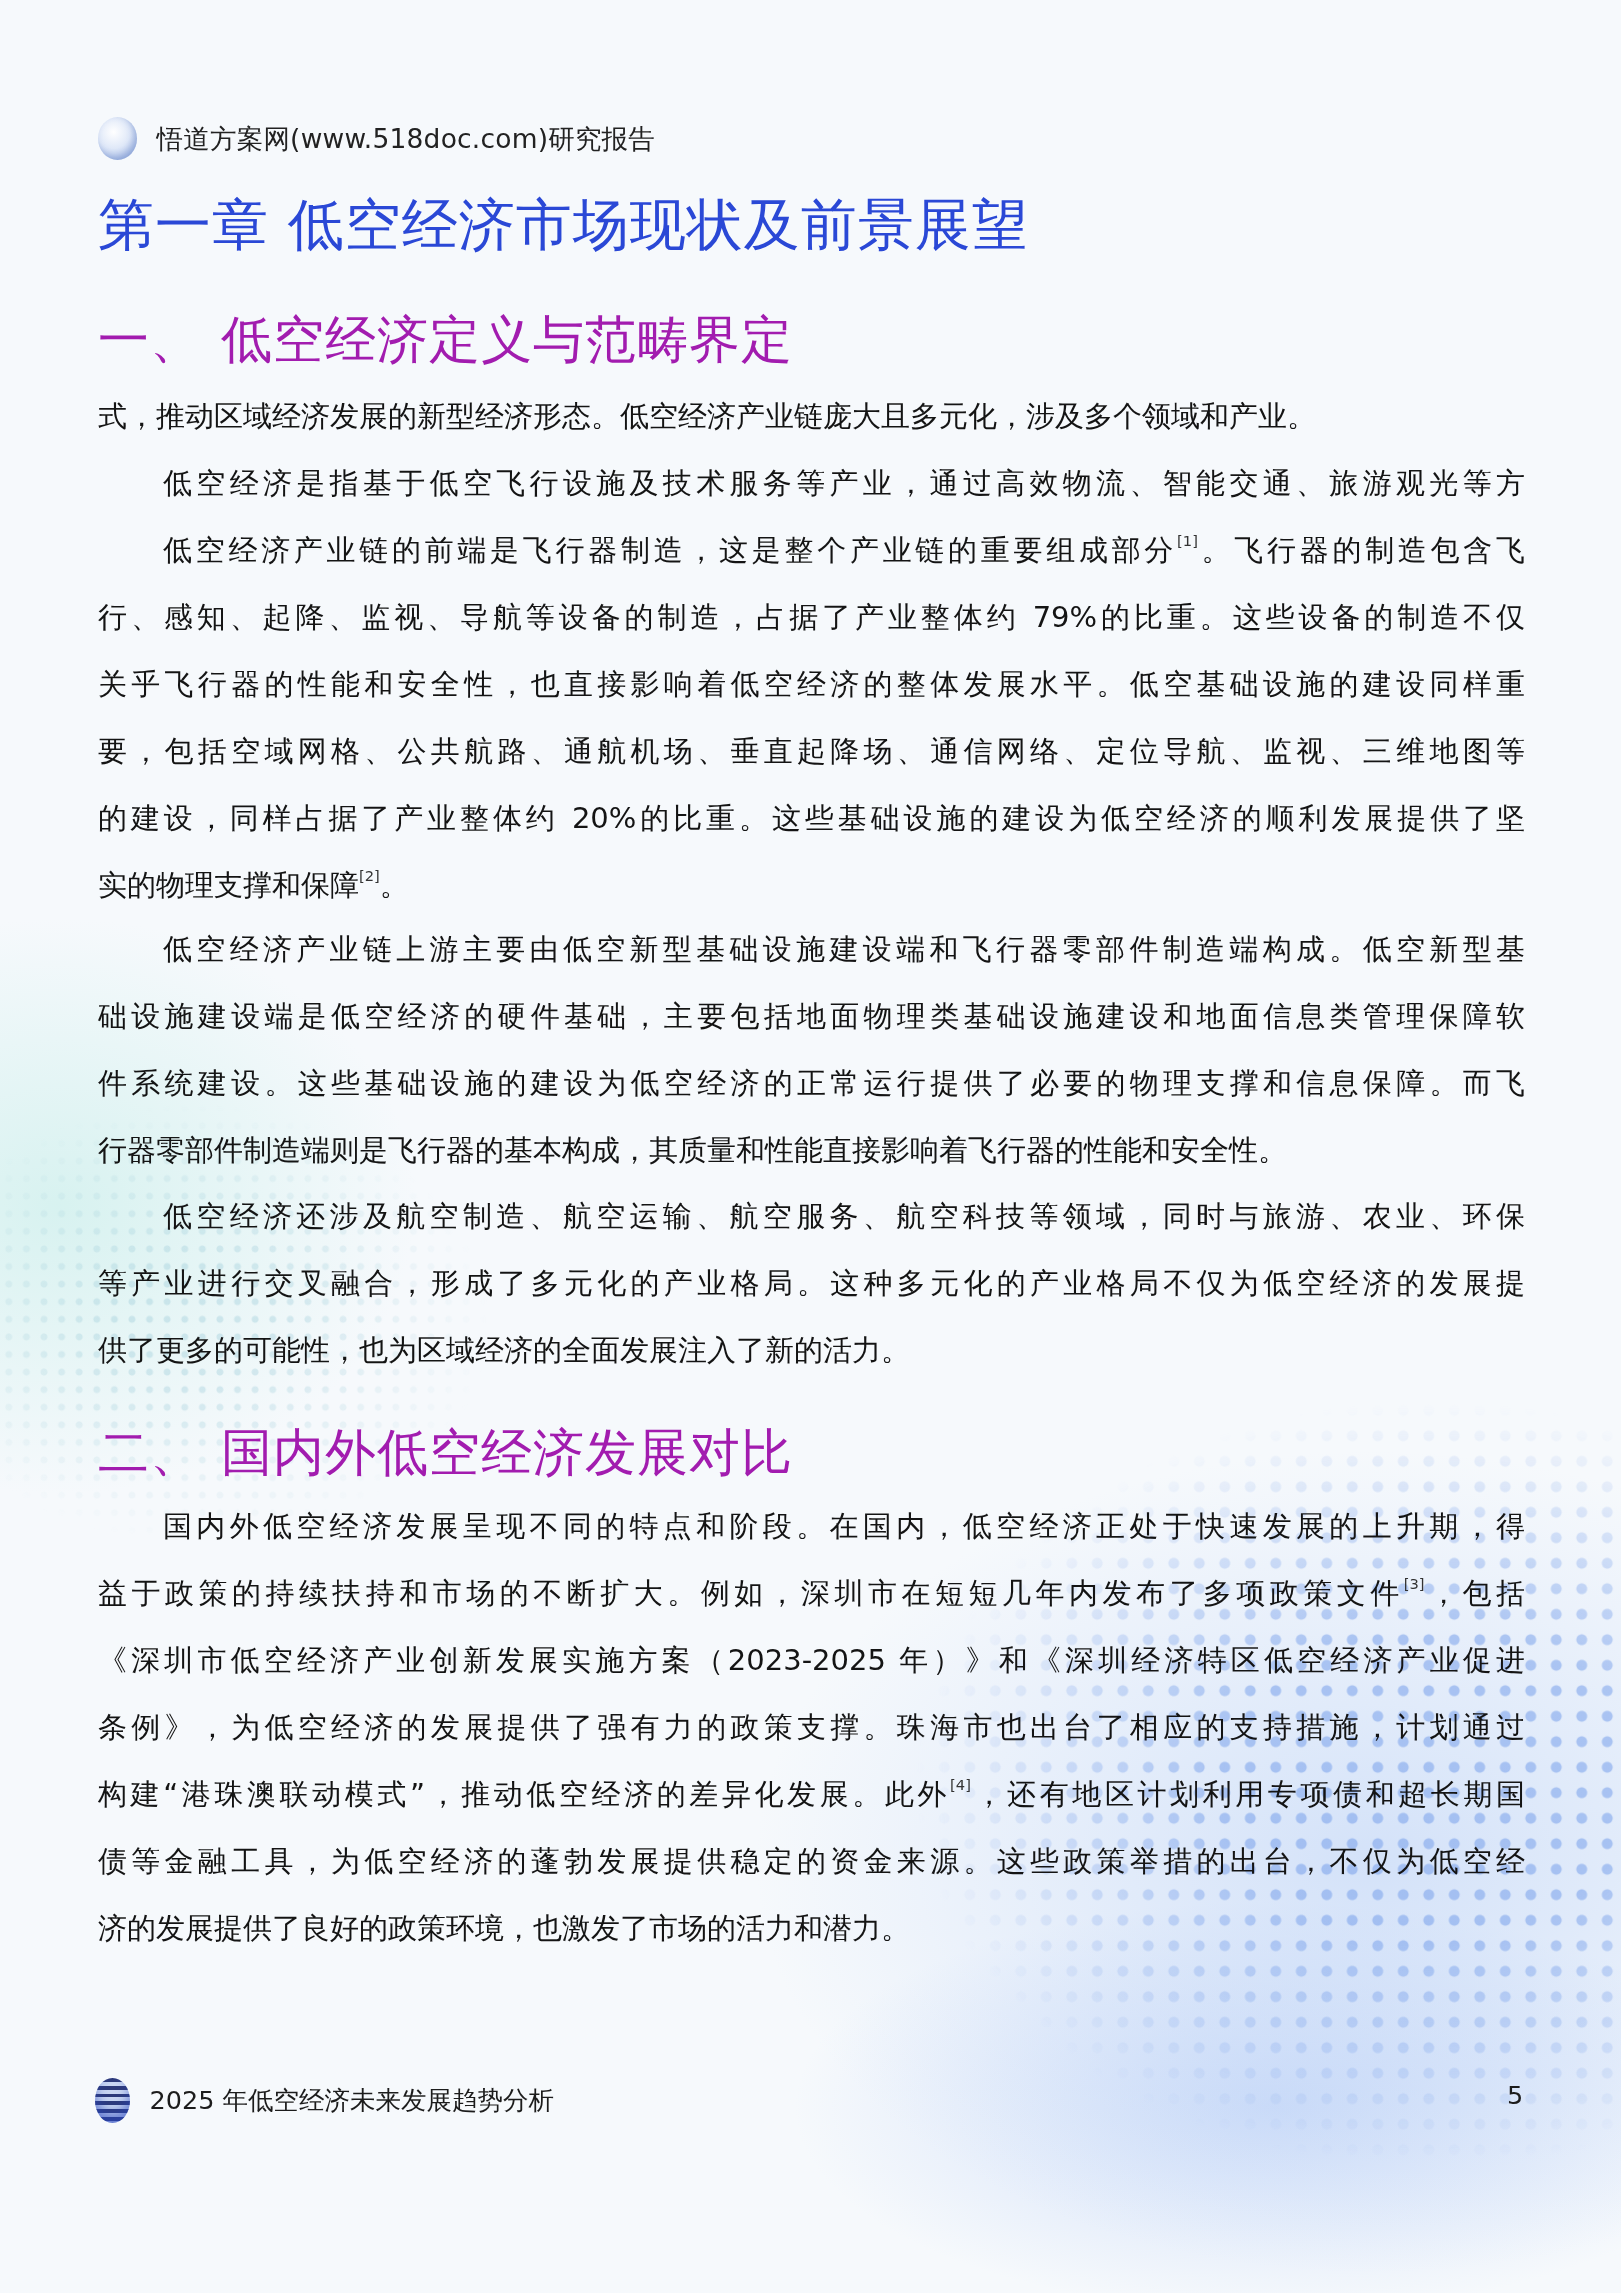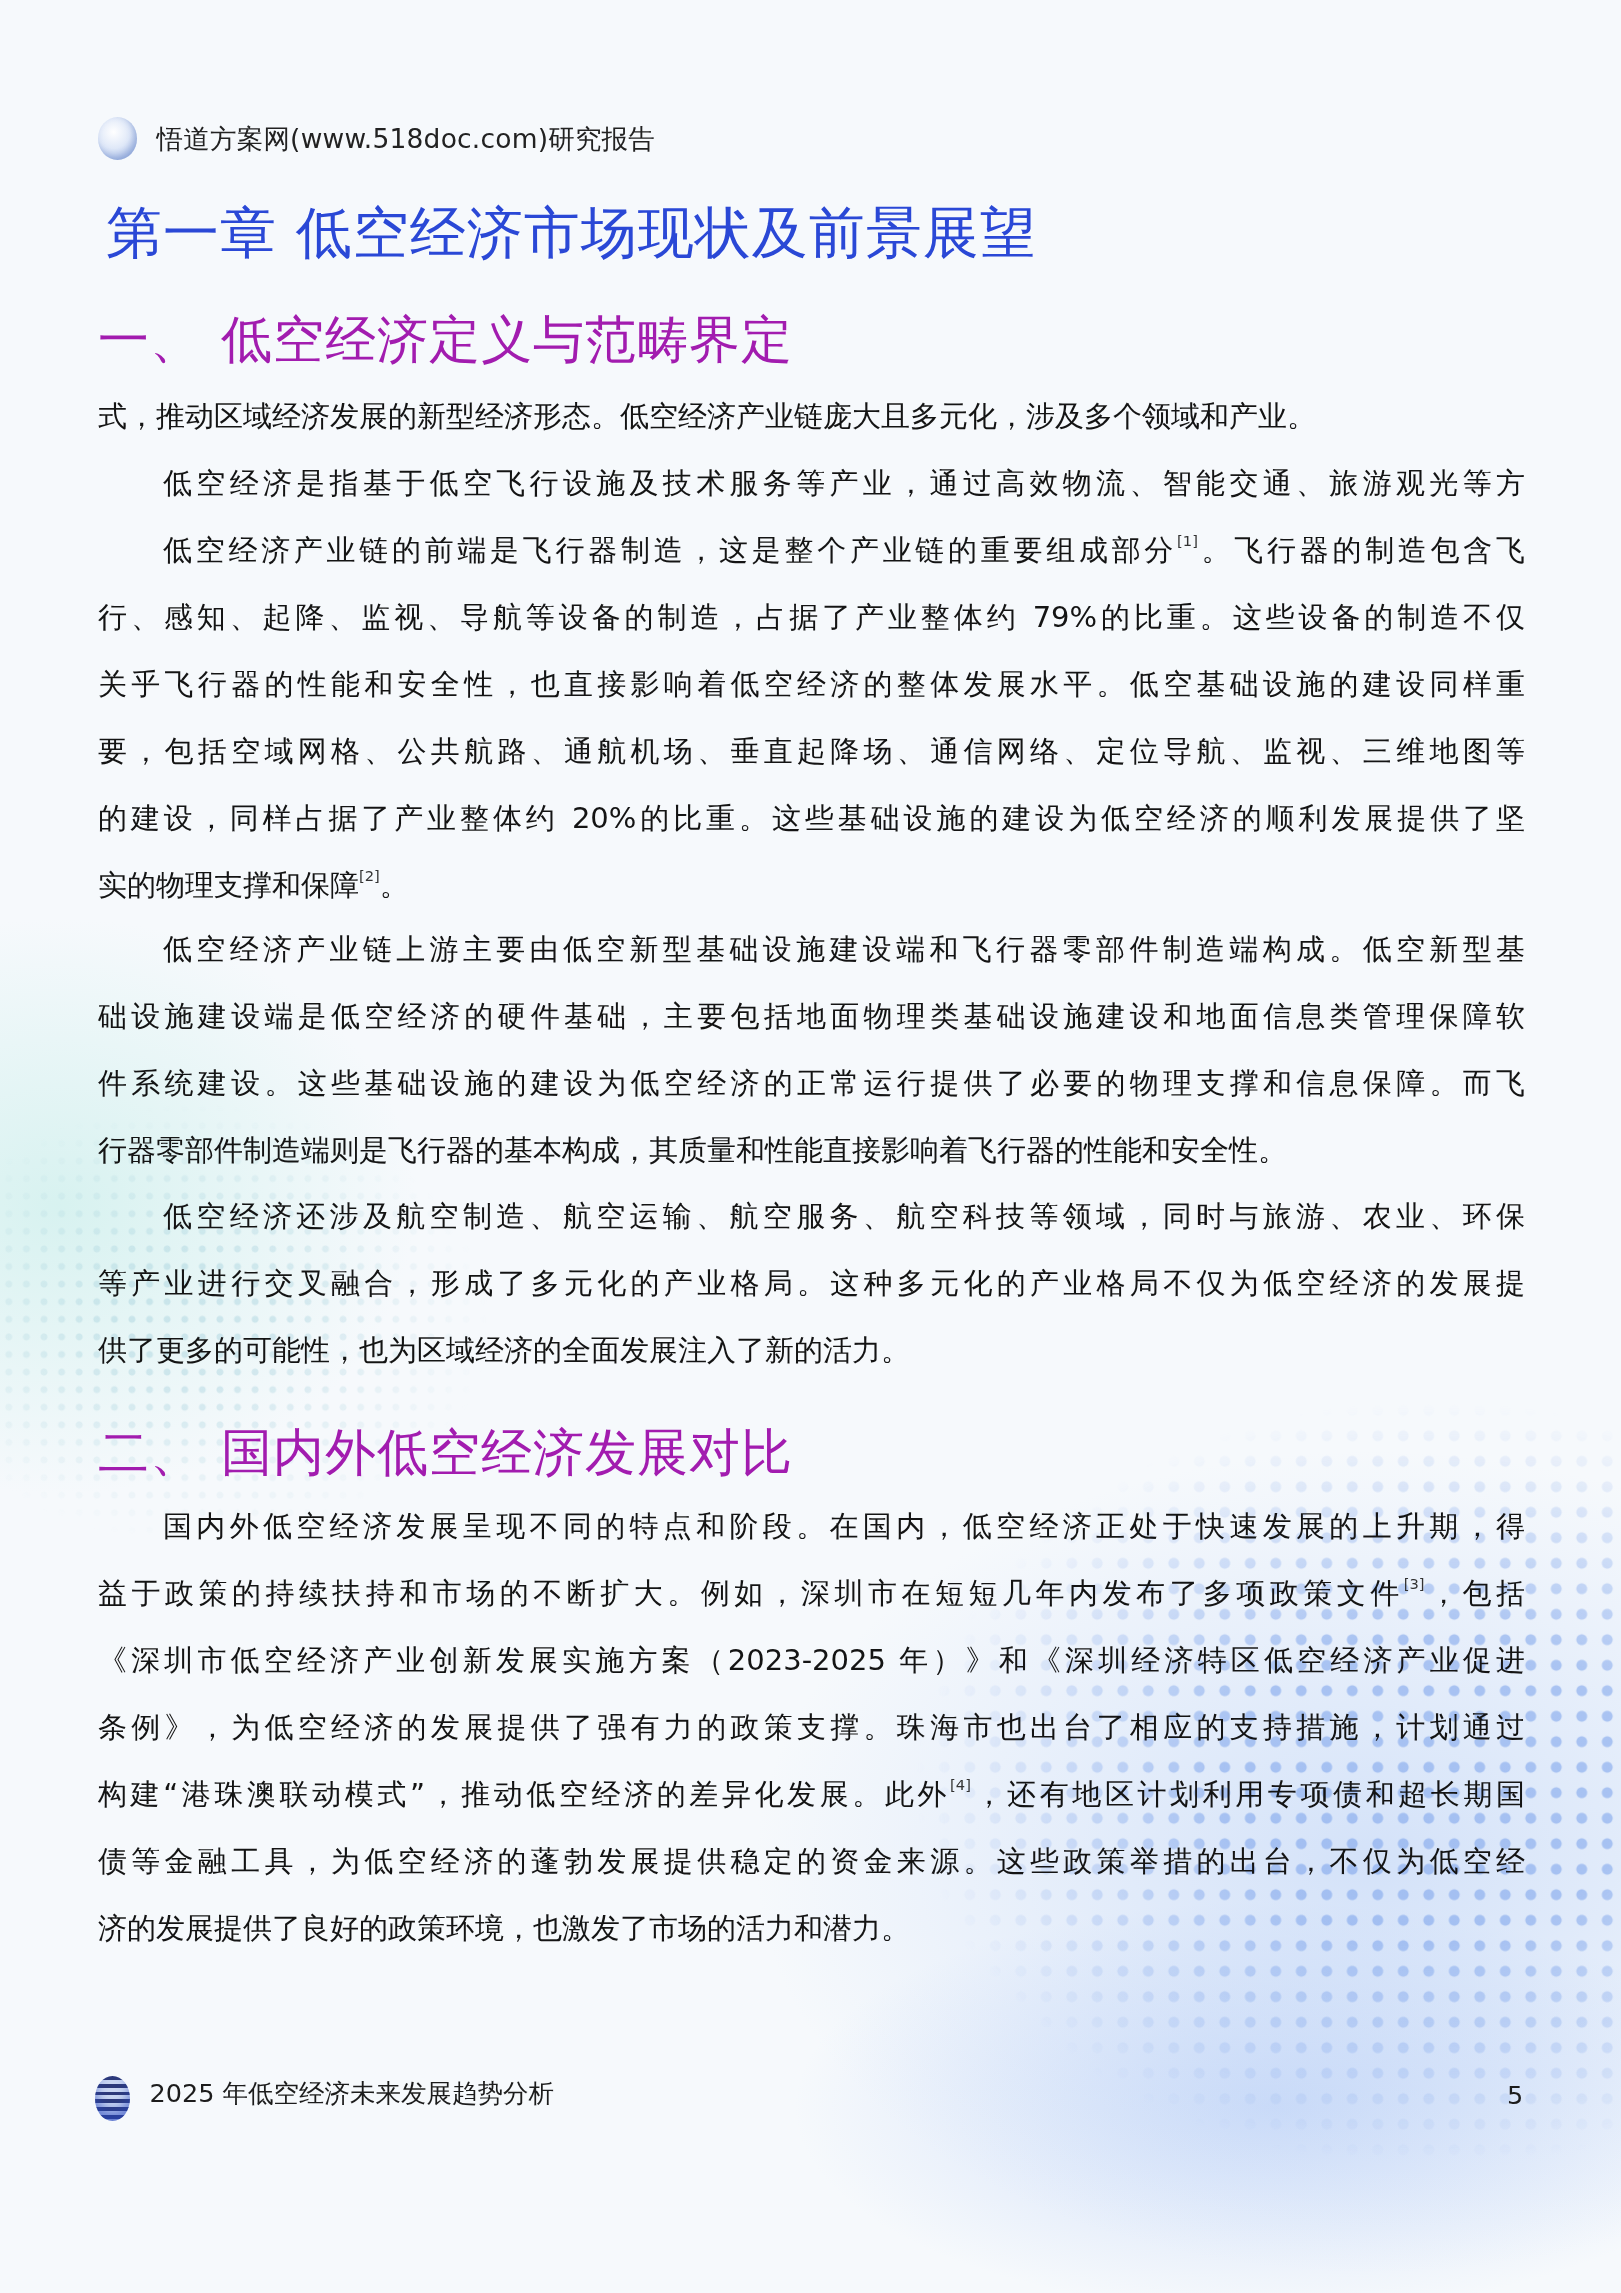--- a/index.html
+++ b/index.html
@@ -40,21 +40,21 @@
     .header-logo {
       width: 39px; height: 43px; border-radius: 50%;
       background: radial-gradient(circle at 40% 35%, #ffffff 0%, #dfe8f8 45%, #a9bde6 80%, #8ea6d8 100%);
       box-shadow: inset -2.9px -2.9px 5.9px rgba(90,120,190,0.35);
       margin-right: 19.6px;
     }
     .header-text { font-size: 26.5px; color: #222; letter-spacing: 0.2px; }
 
     
     .chapter-title {
-      position: absolute; left: 98px; top: 188px; margin: 8px;
+      position: absolute; left: 98px; top: 188px; margin: 0;
       font-size: 56px; font-weight: normal; color: #2a48d6; letter-spacing: 1px; white-space: nowrap;
     }
 
     .section-title {
       position: absolute; left: 98px; margin: 0;
       font-size: 51px; font-weight: normal; color: #a21caf; white-space: nowrap; letter-spacing: 1px;
     }
     .st1 { top: 306px; }
     .st2 { top: 1419px; }
     .st-num { display: inline-block; width: 123px; }
@@ -69,21 +69,21 @@
     .para .line.first { padding-left: 65px; }
     sup.ref { font-size: 14.7px; vertical-align: 13.7px; line-height: 0; color: #333; }
 
     .p1 { top: 383px; }
     .p2 { top: 517px; }
     .p3 { top: 916px; }
     .p4 { top: 1183px; }
     .p5 { top: 1493px; }
 
     
-    .footer { position: absolute; left: 95px; top: 2076px; height: 49px; display: flex; }
+    .footer { position: absolute; left: 95px; top: 2076px; height: 49px; display: flex; align-items: center; }
     .footer-logo {
       width: 35px; height: 45px; border-radius: 50%; margin-right: 19.6px;
       background: repeating-linear-gradient(180deg, #2d3a7a 0px, #2d3a7a 3.9px, #c9d6f2 3.9px, #c9d6f2 7.8px);
       box-shadow: inset 0 -9.8px 11.8px rgba(40,70,190,0.6);
     }
     .footer-text { font-size: 25.5px; color: #1c1c1c; }
     .page-number { position: absolute; left: 1507px; top: 2080px; font-size: 25.5px; color: #1c1c1c; }
 
     .watermark {
       position: absolute; left: 1230px; top: 2194px; font-size: 47px; color: #ffffff;

